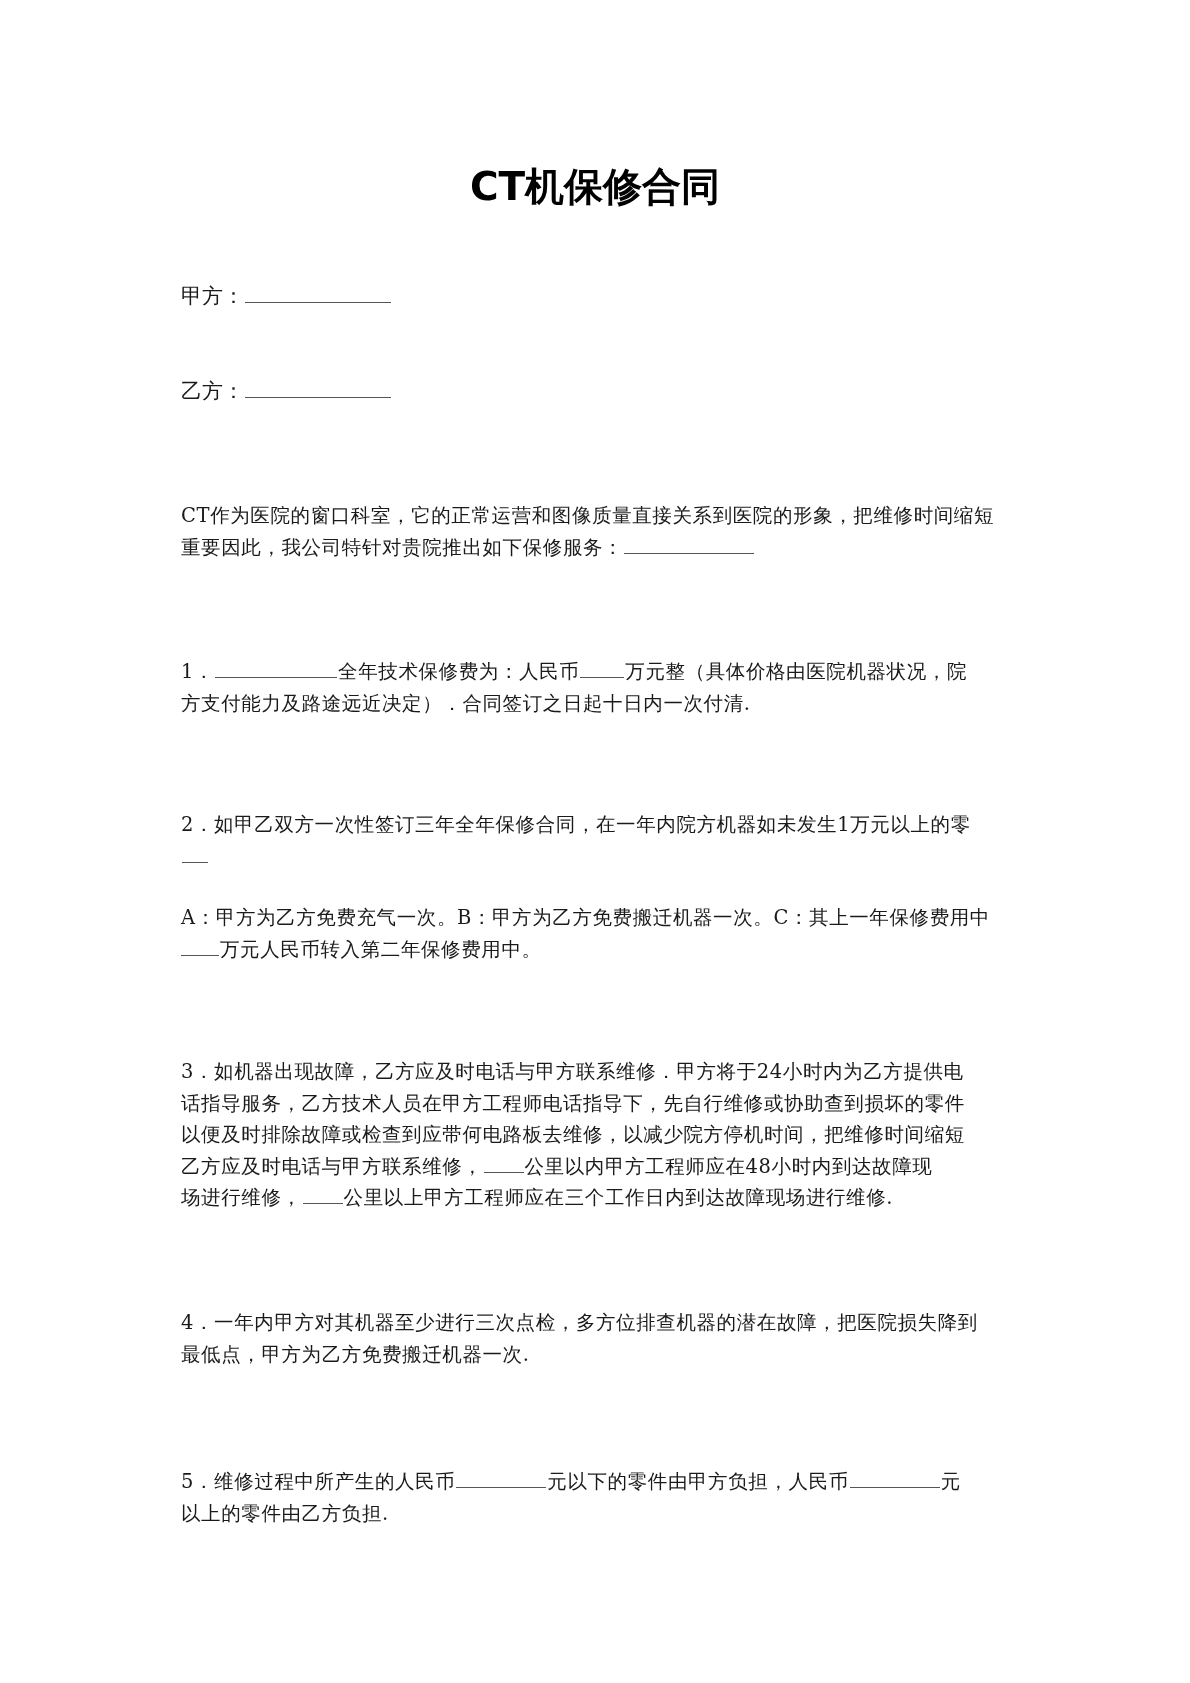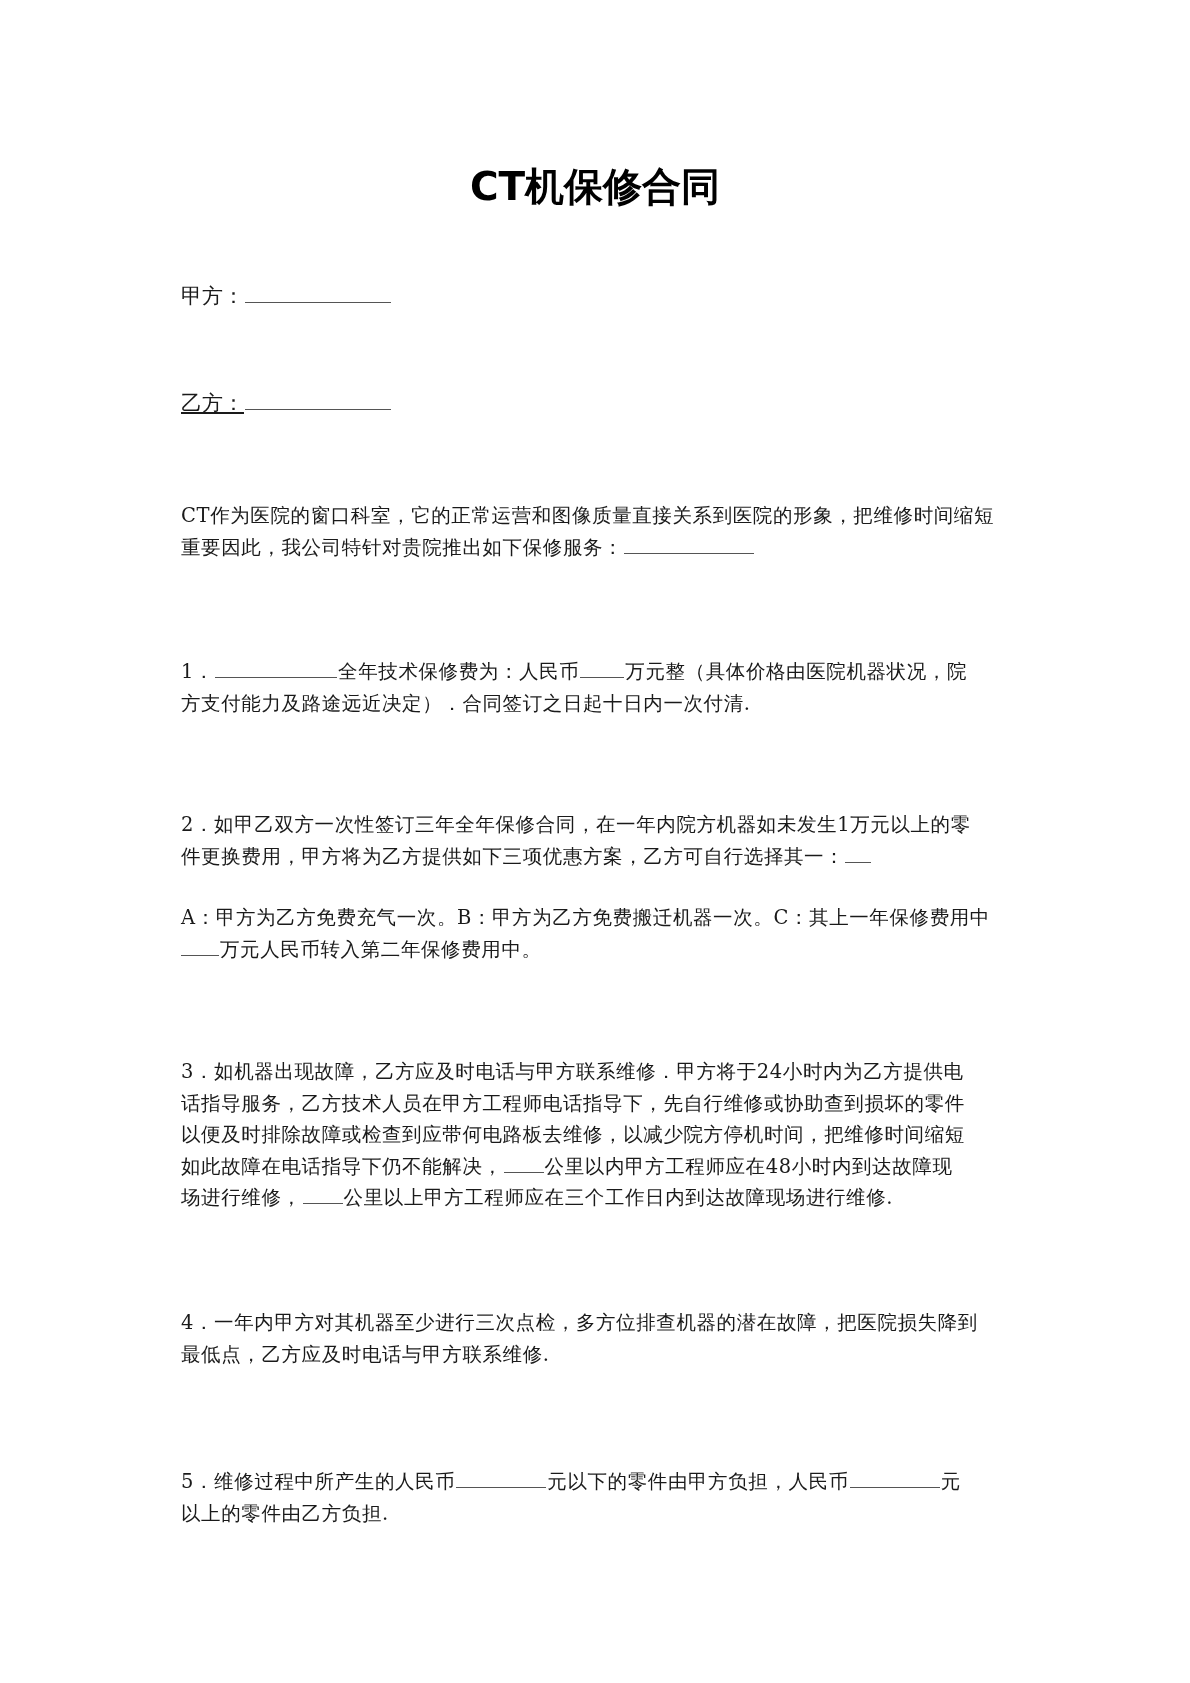--- a/index.html
+++ b/index.html
@@ -16,53 +16,53 @@
   </style>
 </head>
 <body>
 
 <div class="title">CT机保修合同</div>
 
 <div class="party" style="top:281px;">
   <span>甲方：</span><span class="blank" style="width:146px;"></span>
 </div>
 
-<div class="party" style="top:388px;text-decoration:underline;">
+<div class="party" style="top:376px;">
   <span>乙方：</span><span class="blank" style="width:146px;"></span>
 </div>
 
 <div class="para" style="top:500px;">
   <span class="line">CT作为医院的窗口科室，它的正常运营和图像质量直接关系到医院的形象，把维修时间缩短</span>
   <span class="line"><span>重要因此，我公司特针对贵院推出如下保修服务：</span><span class="blank" style="width:130px;"></span></span>
 </div>
 
 <div class="para" style="top:656px;">
   <span class="line"><span>1．</span><span class="blank" style="width:122px;"></span><span>全年技术保修费为：人民币</span><span class="blank" style="width:44px;"></span><span>万元整（具体价格由医院机器状况，院</span></span>
   <span class="line">方支付能力及路途远近决定）．合同签订之日起十日内一次付清.</span>
 </div>
 
 <div class="para" style="top:809px;">
   <span class="line">2．如甲乙双方一次性签订三年全年保修合同，在一年内院方机器如未发生1万元以上的零</span>
-  <span class="line"><span>件更换费用，甲方将为乙方提供如下三项优惠方案，乙方可自行选择其一：</span><span class="blank" style="width:26px;"></span></span>
+  <span class="line"><span class="blank" style="width:26px;"></span></span>
 </div>
 
 <div class="para" style="top:902px;">
   <span class="line">A：甲方为乙方免费充气一次。B：甲方为乙方免费搬迁机器一次。C：其上一年保修费用中</span>
   <span class="line"><span class="blank" style="width:38px;margin-left:0;"></span><span>万元人民币转入第二年保修费用中。</span></span>
 </div>
 
 <div class="para" style="top:1056px;">
   <span class="line">3．如机器出现故障，乙方应及时电话与甲方联系维修．甲方将于24小时内为乙方提供电</span>
   <span class="line">话指导服务，乙方技术人员在甲方工程师电话指导下，先自行维修或协助查到损坏的零件</span>
   <span class="line">以便及时排除故障或检查到应带何电路板去维修，以减少院方停机时间，把维修时间缩短</span>
-  <span class="line"><span>如此故障在电话指导下仍不能解决，</span><span class="blank" style="width:40px;"></span><span>公里以内甲方工程师应在48小时内到达故障现</span></span>
+  <span class="line"><span>乙方应及时电话与甲方联系维修，</span><span class="blank" style="width:40px;"></span><span>公里以内甲方工程师应在48小时内到达故障现</span></span>
   <span class="line"><span>场进行维修，</span><span class="blank" style="width:40px;"></span><span>公里以上甲方工程师应在三个工作日内到达故障现场进行维修.</span></span>
 </div>
 
 <div class="para" style="top:1307px;">
   <span class="line">4．一年内甲方对其机器至少进行三次点检，多方位排查机器的潜在故障，把医院损失降到</span>
-  <span class="line">最低点，乙方应及时电话与甲方联系维修.</span>
+  <span class="line">最低点，甲方为乙方免费搬迁机器一次.</span>
 </div>
 
 <div class="para" style="top:1466px;">
   <span class="line"><span>5．维修过程中所产生的人民币</span><span class="blank" style="width:90px;"></span><span>元以下的零件由甲方负担，人民币</span><span class="blank" style="width:90px;"></span><span>元</span></span>
   <span class="line">以上的零件由乙方负担.</span>
 </div>
 
 </body></html>

